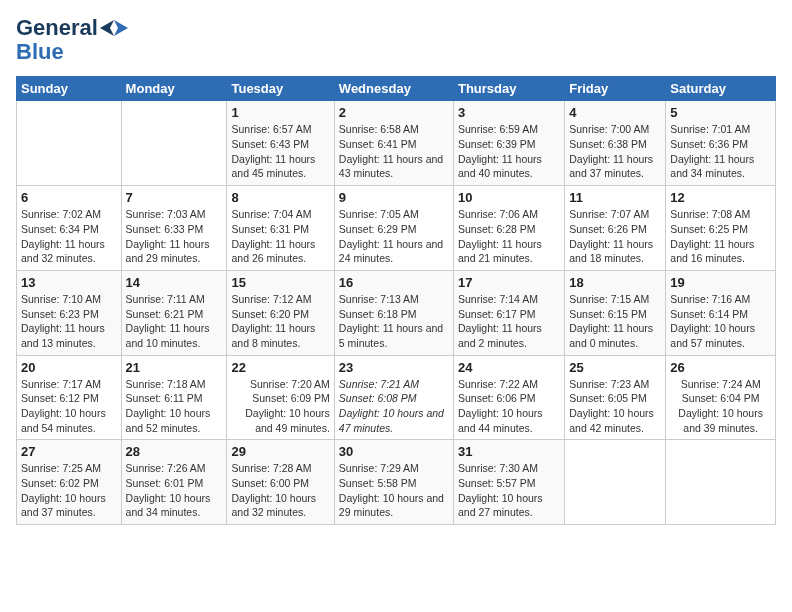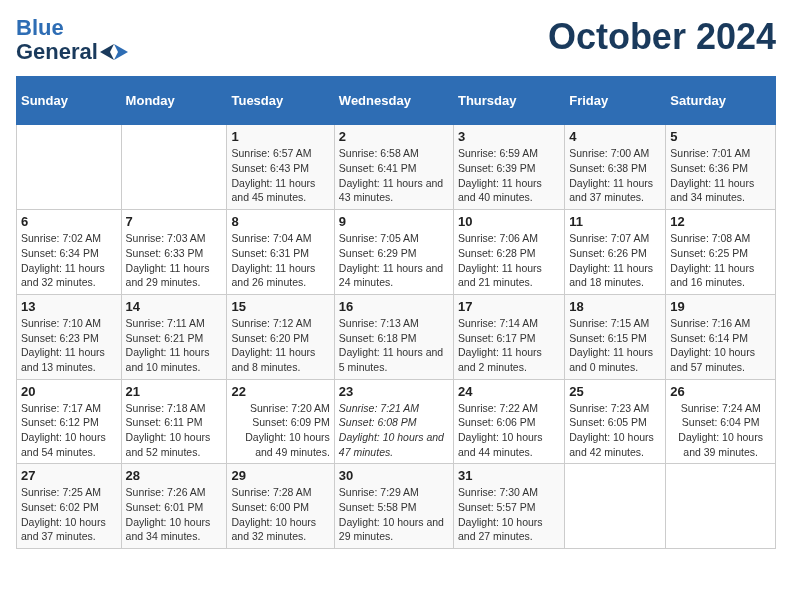--- a/index.html
+++ b/index.html
@@ -33,21 +33,21 @@
       color: #444;
     }
     table {
       width: 100%;
       border-collapse: collapse;
       font-size: 11px;
     }
     thead tr th {
       background: #2e6db4;
       color: #fff;
-      padding: 16px 4px;
+      padding: 4px 4px;
       text-align: left;
       font-size: 13px;
       font-weight: bold;
       border: 1px solid #2e6db4;
     }
     tbody tr td {
       border: 1px solid #ccc;
       padding: 4px 4px;
       vertical-align: top;
       min-height: 80px;
@@ -73,33 +73,32 @@
     }
   </style>
 </head>
 <body>
 
 <div class="header">
   <div class="logo">
     <div>
       <div style="display:flex;align-items:center;">
         <div>
-          <div style="font-size:22px;font-weight:bold;color:#2e6db4;line-height:1.1;">Blue</div>
           <div style="font-size:22px;font-weight:bold;color:#1a3a5c;line-height:1.1;">
             <span style="color:#1a3a5c;">General</span><svg width="28" height="22" viewBox="0 0 28 22" style="display:inline-block;vertical-align:middle;margin-left:2px;">
                 <polygon points="14,2 28,10 14,18 18,10" fill="#2e6db4"></polygon>
                 <polygon points="14,2 0,10 14,18 10,10" fill="#1a3a5c"></polygon>
               </svg>
           </div>
+          <div style="font-size:22px;font-weight:bold;color:#2e6db4;line-height:1.1;">Blue</div>
         </div>
       </div>
     </div>
   </div>
   <div class="title-block">
-    <div class="month-title">October 2024</div>
   </div>
 </div>
 
 <table>
   <thead>
     <tr>
     <th>Sunday</th>
         <th>Monday</th>
         <th>Tuesday</th>
         <th>Wednesday</th>

